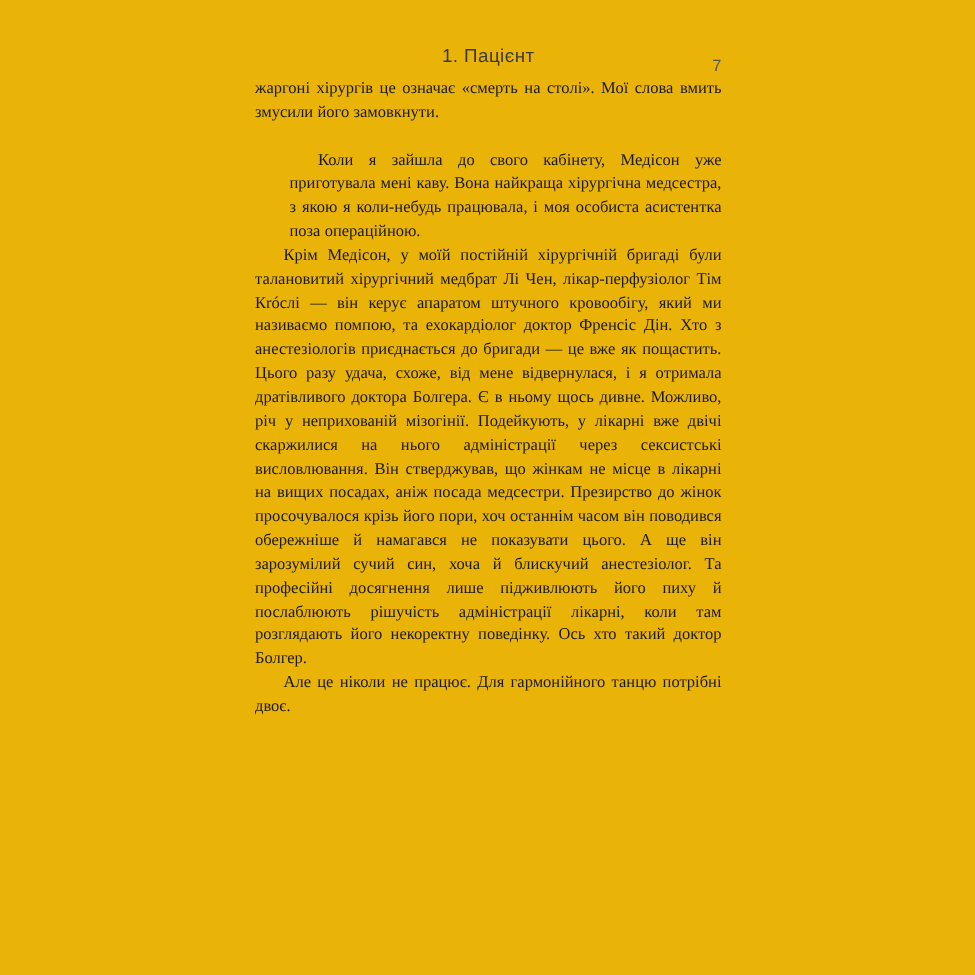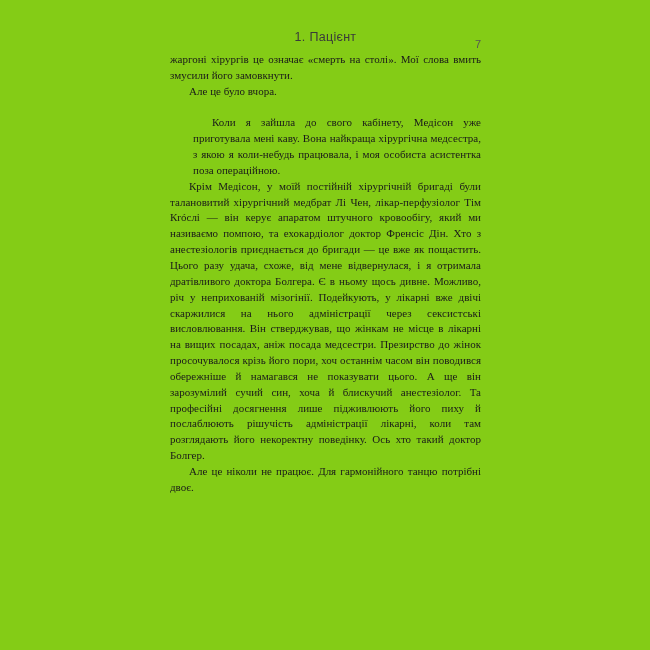--- a/index.html
+++ b/index.html
@@ -76,28 +76,27 @@
   }
 
   .para.scene-gap {
     margin-top: 15.85px;
     margin-left: 23px;
   }
 </style>
 </head>
 <body>
 
-<div class="page" style="background: #84cc16;">
+<div class="page" style="background: #eab308;">
 
   <div class="running-head">
     <span class="chapter-title">1. Пацієнт</span>
     <span class="folio">7</span>
   </div>
 
   <div class="textblock">
       <p class="para">жаргоні хірургів це означає «смерть на столі». Мої слова вмить змусили його замовкнути.</p>
-      <p class="para indent">Але це було вчора.</p>
       <p class="para indent scene-gap">Коли я зайшла до свого кабінету, Медісон уже приготувала мені каву. Вона найкраща хірургічна медсестра, з якою я коли-небудь працювала, і моя особиста асистентка поза операційною.</p>
       <p class="para indent">Крім Медісон, у моїй постійній хірургічній бригаді були талановитий хірургічний медбрат Лі Чен, лікар-перфузіолог Тім Кróслі — він керує апаратом штучного кровообігу, який ми називаємо помпою, та ехокардіолог доктор Френсіс Дін. Хто з анестезіологів приєднається до бригади —  це вже як пощастить. Цього разу удача, схоже, від мене відвернулася, і я отримала дратівливого доктора Болгера. Є в ньому щось дивне. Можливо, річ у неприхованій мізогінії. Подейкують, у лікарні вже двічі скаржилися на нього адміністрації через сексистські висловлювання. Він стверджував, що жінкам не місце в лікарні на вищих посадах, аніж посада медсестри. Презирство до жінок просочувалося крізь його пори, хоч останнім часом він поводився обережніше й намагався не показувати цього. А ще він зарозумілий сучий син, хоча й блискучий анестезіолог. Та професійні досягнення лише підживлюють його пиху й послаблюють рішучість адміністрації лікарні, коли там розглядають його некоректну поведінку. Ось хто такий доктор Болгер.</p>
       <p class="para indent">Але це ніколи не працює. Для гармонійного танцю потрібні двоє.</p>
     </div>
 
 </div>
 
 </body></html>

